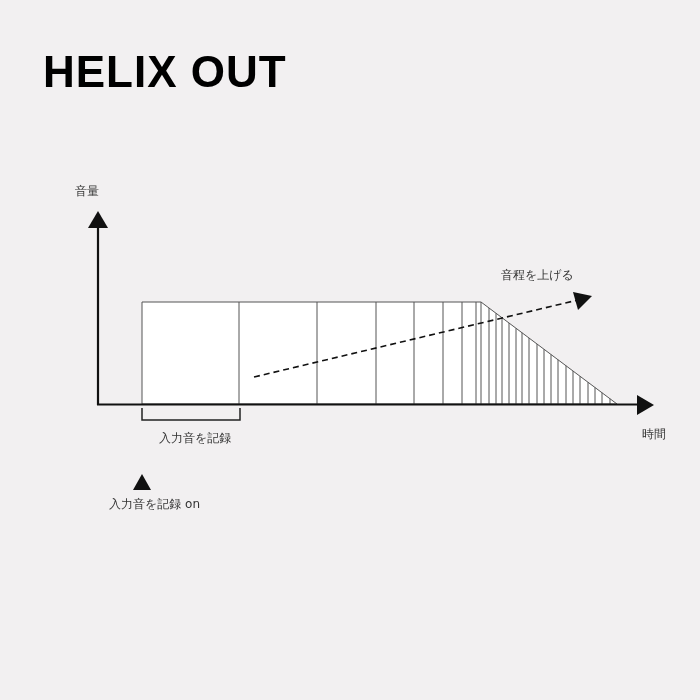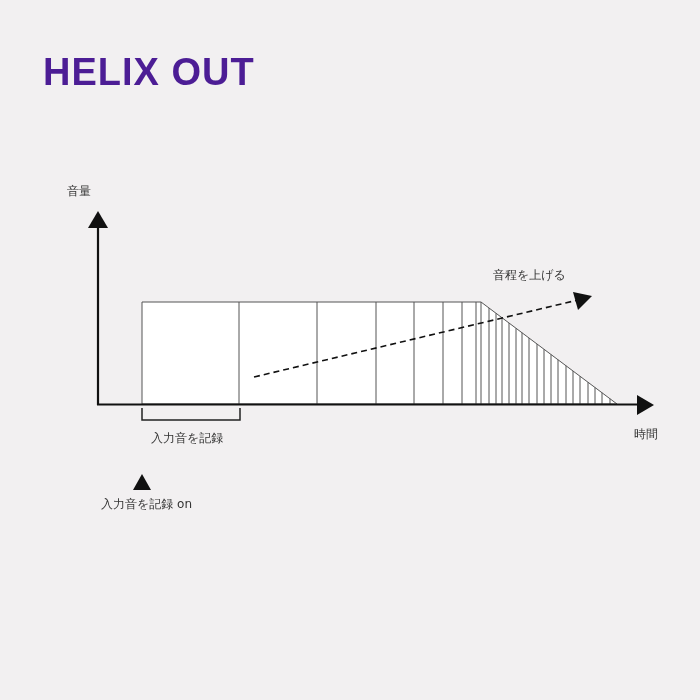--- a/index.html
+++ b/index.html
@@ -1,20 +1,20 @@
 <!DOCTYPE html>
 <html><head>
 <meta charset="utf-8">
 <style>
   html, body { margin:0; padding:0; }
   body { width:700px; height:700px; background:#f2f0f1; position:relative; overflow:hidden;
          font-family:"DejaVu Sans", sans-serif; color:#222; }
   .title { position:absolute; left:43px; top:48px; font-family:"Liberation Sans", sans-serif;
-           font-weight:bold; font-size:38px; letter-spacing:1px; color:#4c1d95; line-height:48px; }
-  .lbl { position:absolute; font-size:12px; color:#333; white-space:nowrap; line-height:14px; }
+           font-weight:bold; font-size:44px; letter-spacing:1px; color:#000000; line-height:48px; }
+  .lbl { position:absolute; font-size:12px; color:#333; white-space:nowrap; line-height:14px;margin-left:8px; }
   svg { position:absolute; left:0; top:0; }
 </style>
 </head>
 <body>
 
 <div class="title">HELIX OUT</div>
 
 <div class="lbl" style="left:67px; top:184px;">音量</div>
 <div class="lbl" style="left:634px; top:427px;text-align:center;">時間</div>
 <div class="lbl" style="left:151px; top:431px;">入力音を記録</div>

